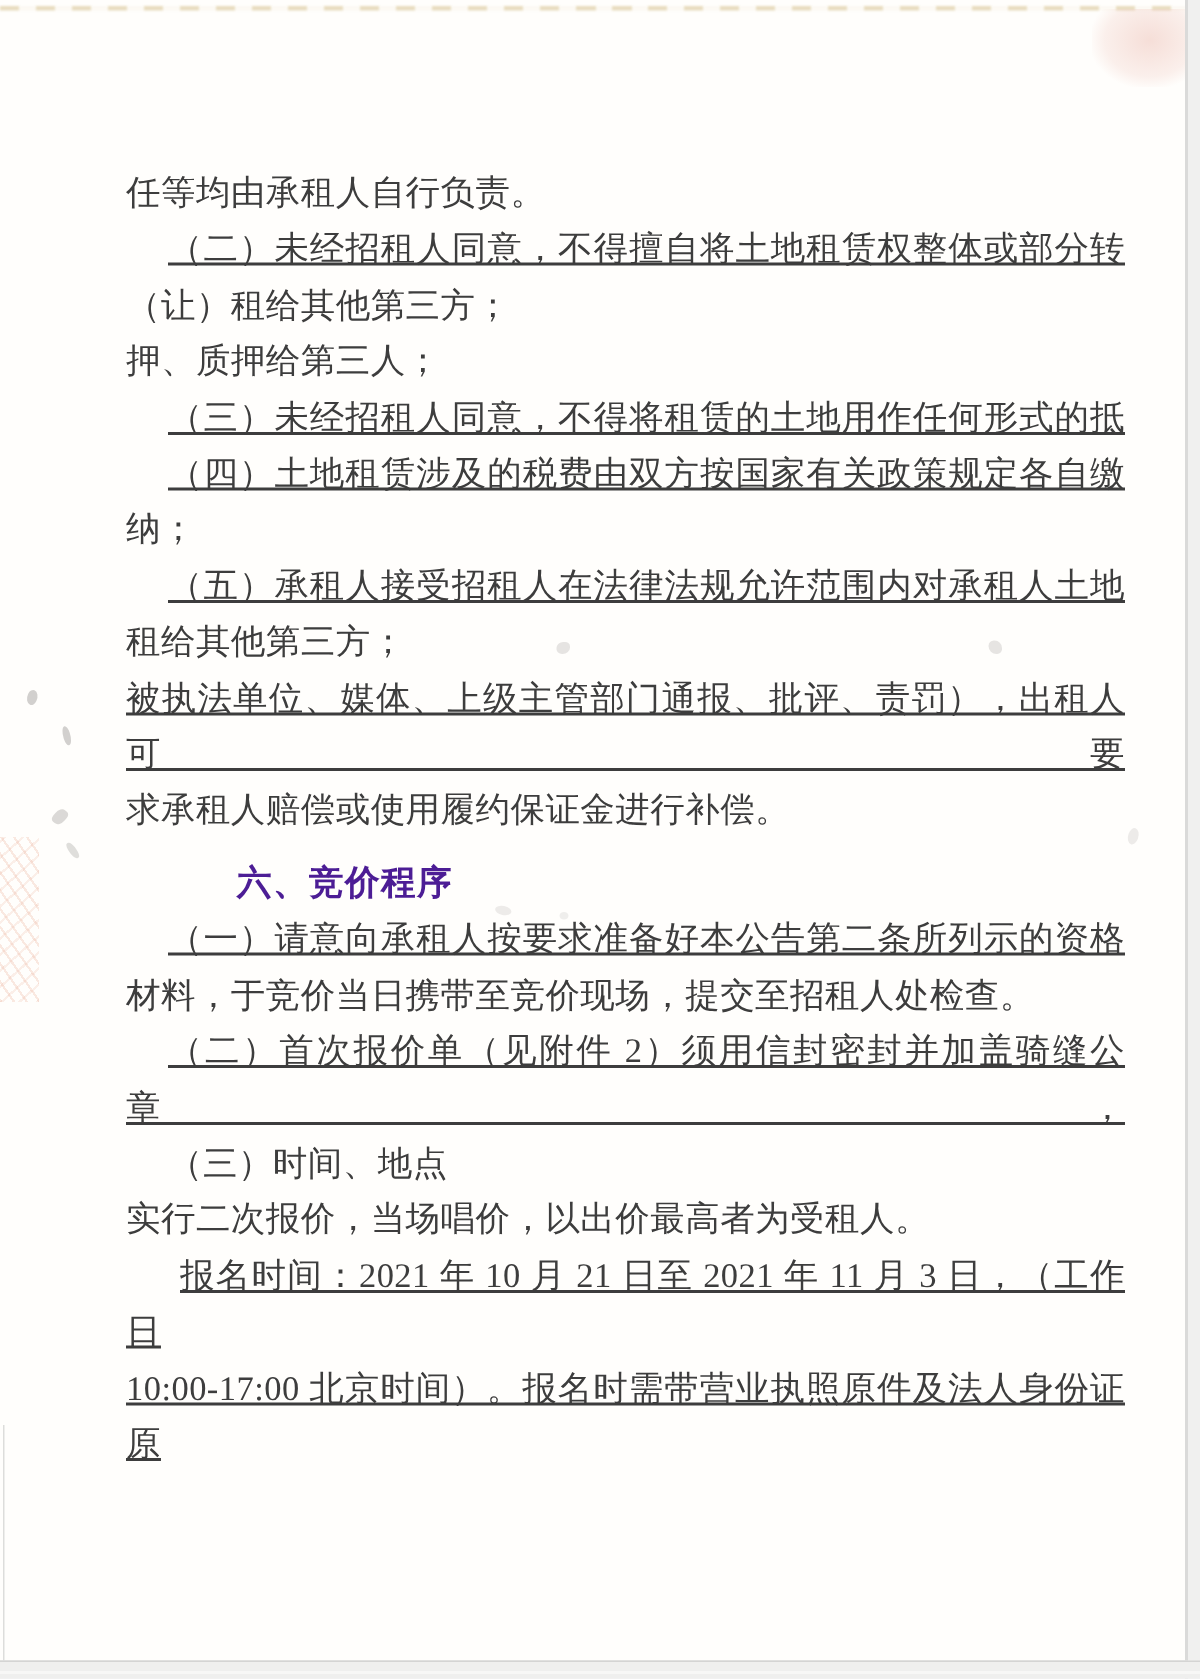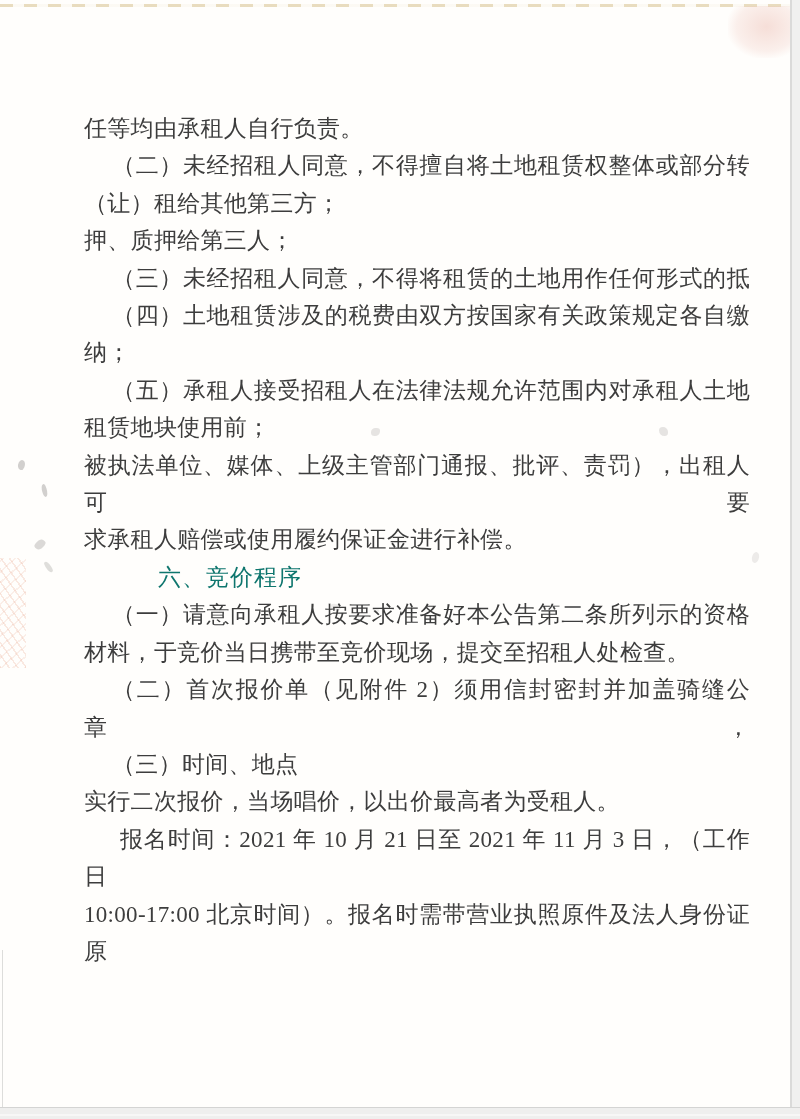--- a/index.html
+++ b/index.html
@@ -104,29 +104,31 @@
     color: #3d3d3d;
     letter-spacing: 0.3px;
   }
   .line {
     white-space: pre-wrap;
     text-align: left;
   }
   .line.j {
     text-align: justify;
     text-align-last: justify;
+    text-decoration: underline;
   }
   .line.ind-paren { text-indent: 28px; }
   .line.ind-wide  { text-indent: 36px; }
   .line.heading {
     text-indent: 74px;
     font-family: "Liberation Sans", "DejaVu Sans", sans-serif;
-    font-weight: 400;
-    color: #0f766e;
+    font-weight: 700;
+    color: #4c1d95;
     letter-spacing: 1px;
+    margin-top: 11px;
   }
 </style>
 </head>
 <body>
 
 <div class="viewport">
 
   <div class="scan-page">
 
     <div class="top-edge-line"></div>
@@ -145,21 +147,21 @@
 
     <div class="doc-body">
         <div class="line ">任等均由承租人自行负责。</div>
         <div class="line ind-paren j">（二）未经招租人同意，不得擅自将土地租赁权整体或部分转</div>
         <div class="line ">（让）租给其他第三方；</div>
         <div class="line ">押、质押给第三人；</div>
         <div class="line ind-paren j">（三）未经招租人同意，不得将租赁的土地用作任何形式的抵</div>
         <div class="line ind-paren j">（四）土地租赁涉及的税费由双方按国家有关政策规定各自缴</div>
         <div class="line ">纳；</div>
         <div class="line ind-paren j">（五）承租人接受招租人在法律法规允许范围内对承租人土地</div>
-        <div class="line ">租赁地块使用前；</div>
+        <div class="line ">租给其他第三方；</div>
         <div class="line  j">被执法单位、媒体、上级主管部门通报、批评、责罚），出租人可要</div>
         <div class="line ">求承租人赔偿或使用履约保证金进行补偿。</div>
         <div class="line heading">六、竞价程序</div>
         <div class="line ind-paren j">（一）请意向承租人按要求准备好本公告第二条所列示的资格</div>
         <div class="line ">材料，于竞价当日携带至竞价现场，提交至招租人处检查。</div>
         <div class="line ind-paren j">（二）首次报价单（见附件 2）须用信封密封并加盖骑缝公章，</div>
         <div class="line ind-paren">（三）时间、地点</div>
         <div class="line ">实行二次报价，当场唱价，以出价最高者为受租人。</div>
         <div class="line ind-wide j">报名时间：2021 年 10 月 21 日至 2021 年 11 月 3 日，（工作日</div>
         <div class="line  j">10:00-17:00 北京时间）。报名时需带营业执照原件及法人身份证原</div>

